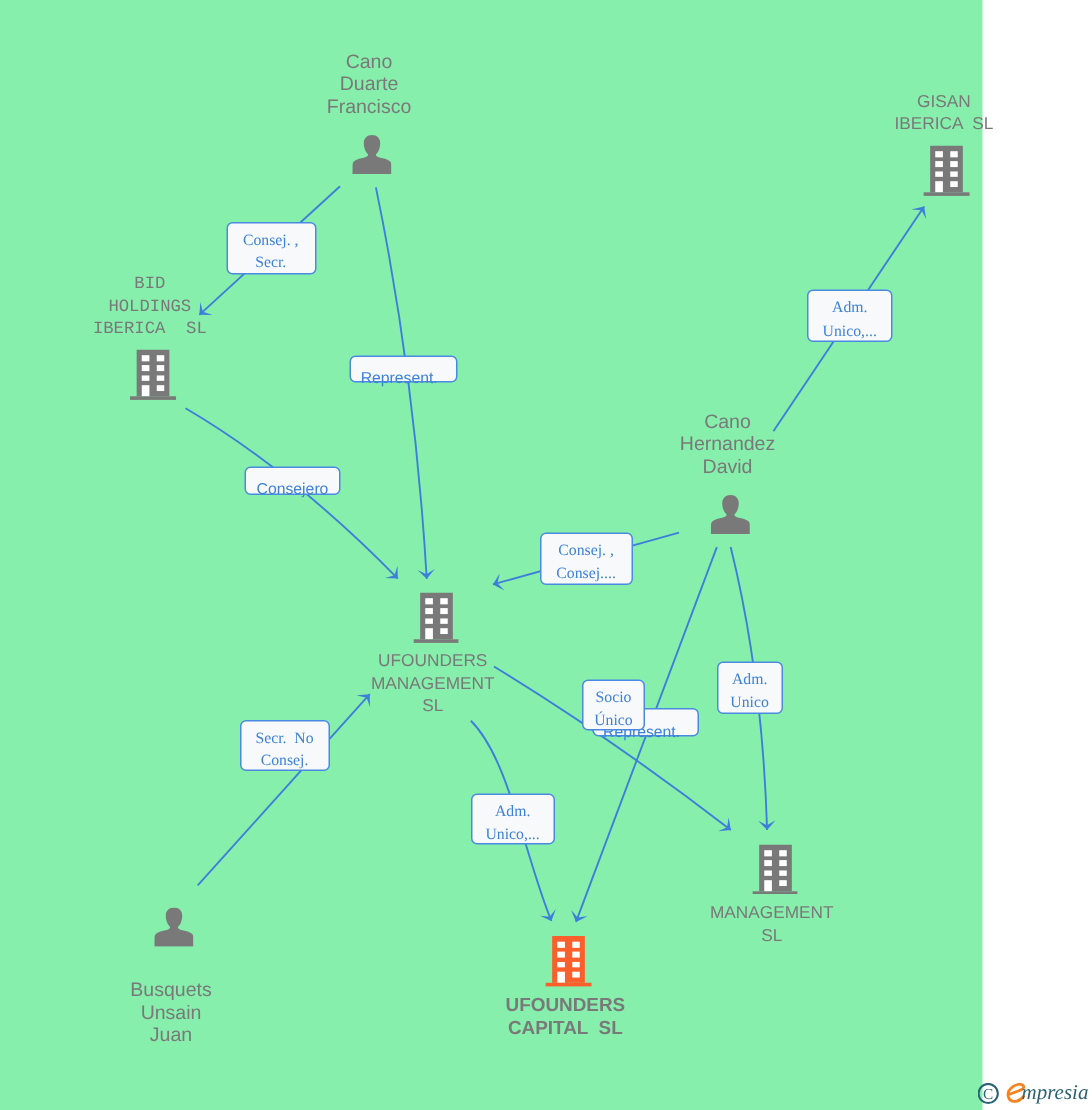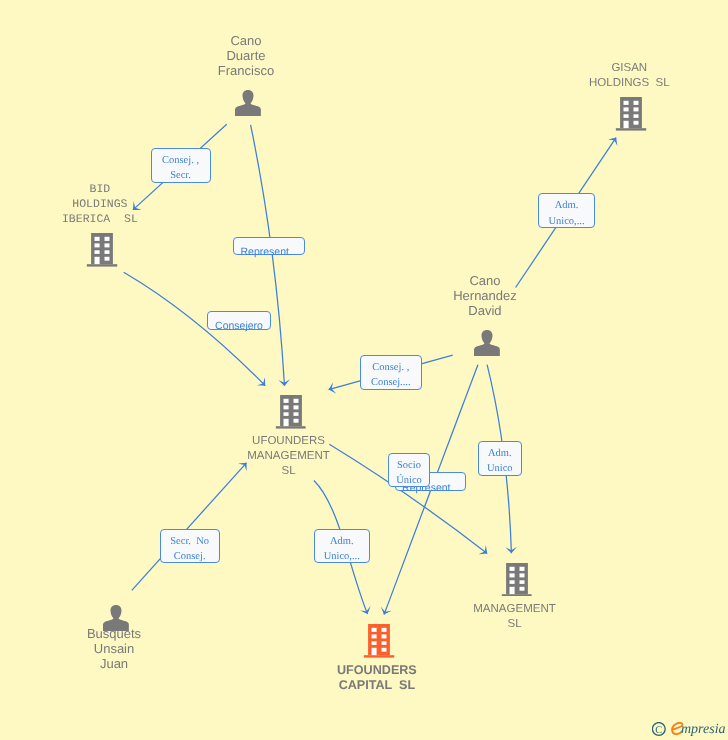--- a/index.html
+++ b/index.html
@@ -1,20 +1,20 @@
 <!DOCTYPE html>
 <html><head>
 <meta charset="utf-8">
 <style>
   html,body{margin:0;padding:0;background:#ffffff;}
   body{width:728px;height:740px;overflow:hidden;
        font-family:"Liberation Sans",sans-serif;
        -webkit-font-smoothing:antialiased;
        text-rendering:geometricPrecision;}
-  #stage{position:relative;width:728px;height:740px;background:#fef9c3;}
+  #stage{position:relative;width:655px;height:740px;background:#86efac;}
   #edges{position:absolute;left:0;top:0;}
   .node{position:absolute;width:0;height:0;}
   .node .icowrap{position:absolute;top:0;transform:translateX(-50%);}
   .node .ico{display:block;}
   .node .cap{position:absolute;display:block;color:#797979;white-space:pre;
              transform:translateX(calc(-50% - 2px));text-align:center;left:0;}
   .node.lp-bottom .cap{top:0;}
   .node.person .cap{font-size:13px;line-height:15px;}
   .node.company .cap{font-size:11.5px;line-height:15px;}
   .node.hl .cap{font-size:12.6px;line-height:15px;font-weight:bold;}
@@ -92,21 +92,21 @@
               <rect x="7.9" y="17.3" width="5.1" height="3.6"></rect>
               <rect x="7.9" y="23.8" width="5.1" height="7.3"></rect>
               <rect x="17.9" y="3.8" width="5" height="4.1"></rect>
               <rect x="17.9" y="10.4" width="5" height="4"></rect>
               <rect x="17.9" y="17.3" width="5" height="3.6"></rect>
               <rect x="17.9" y="23.8" width="5" height="3.9"></rect>
             </g>
           </svg>
         </div>
         <span class="cap" style="bottom: 6.4px;">GISAN
-HOLDINGS  SL</span>
+IBERICA  SL</span>
       </div>
       <div class="node person lp-top" style="left: 487px; top: 330px;">
         <div class="icowrap">
           <svg class="ico" width="26.3" height="26.1" viewBox="0 0 26.3 26.1">
             <path fill="#797979" d="M13.15 0 C16.4 0 18.65 2.2 18.65 5.5 C18.65 8.3 17.6 11.1 16.3 12.4 C15.75 12.95 15.6 13.3 15.95 13.8 C16.55 14.7 18.1 15.0 20.2 15.5 C22.45 16.05 23.95 16.6 24.85 17.35 C25.75 18.1 26.1 18.8 26.2 20.05 L26.3 26.1 L0 26.1 L0.1 20.05 C0.2 18.8 0.55 18.1 1.45 17.35 C2.35 16.6 3.85 16.05 6.1 15.5 C8.2 15.0 9.75 14.7 10.35 13.8 C10.7 13.3 10.55 12.95 10.0 12.4 C8.7 11.1 7.65 8.3 7.65 5.5 C7.65 2.2 9.9 0 13.15 0 Z"></path>
           </svg>
         </div>
         <span class="cap" style="bottom: 11.6px;">Cano
 Hernandez
 David</span>
@@ -131,21 +131,21 @@
         <span class="cap" style="top: 39.3px;">UFOUNDERS
 MANAGEMENT
 SL</span>
       </div>
       <div class="node person lp-bottom" style="left: 116px; top: 605px;">
         <div class="icowrap">
           <svg class="ico" width="26.3" height="26.1" viewBox="0 0 26.3 26.1">
             <path fill="#797979" d="M13.15 0 C16.4 0 18.65 2.2 18.65 5.5 C18.65 8.3 17.6 11.1 16.3 12.4 C15.75 12.95 15.6 13.3 15.95 13.8 C16.55 14.7 18.1 15.0 20.2 15.5 C22.45 16.05 23.95 16.6 24.85 17.35 C25.75 18.1 26.1 18.8 26.2 20.05 L26.3 26.1 L0 26.1 L0.1 20.05 C0.2 18.8 0.55 18.1 1.45 17.35 C2.35 16.6 3.85 16.05 6.1 15.5 C8.2 15.0 9.75 14.7 10.35 13.8 C10.7 13.3 10.55 12.95 10.0 12.4 C8.7 11.1 7.65 8.3 7.65 5.5 C7.65 2.2 9.9 0 13.15 0 Z"></path>
           </svg>
         </div>
-        <span class="cap" style="top: 21px;">Busquets
+        <span class="cap" style="top: 47px;">Busquets
 Unsain
 Juan</span>
       </div>
       <div class="node company hl lp-bottom" style="left: 378.9px; top: 624.3px;">
         <div class="icowrap">
           <svg class="ico" width="30.8" height="33.6" viewBox="0 0 30.8 33.6">
             <rect x="4.5" y="0" width="21.8" height="31.2" fill="#fa5f2c"></rect>
             <rect x="0" y="31.2" width="30.8" height="2.4" fill="#fa5f2c"></rect>
             <g fill="#ffffff">
               <rect x="7.9" y="3.8" width="5.1" height="4.1"></rect>
@@ -180,31 +180,31 @@
           </svg>
         </div>
         <span class="cap" style="top: 39.4px;">MANAGEMENT
 SL</span>
       </div>
     </div>
   <div id="elabels">
       <div class="elabel multiline" style="left: 150.5px; top: 148px; width: 60px; height: 34.5px;">Consej. ,
 Secr.</div>
       <div class="elabel" style="left: 233px; top: 237px; width: 71.5px; height: 17.8px; padding-right: 5.2px;">Represent.</div>
-      <div class="elabel" style="left: 163px; top: 311px; width: 64px; height: 19px; margin-left: 44px;">Consejero</div>
+      <div class="elabel" style="left: 163px; top: 311px; width: 64px; height: 19px;">Consejero</div>
       <div class="elabel multiline" style="left: 538px; top: 193px; width: 57px; height: 35px;">Adm.
 Unico,...</div>
       <div class="elabel multiline" style="left: 360px; top: 355px; width: 61.5px; height: 34.5px;">Consej. ,
 Consej....</div>
       <div class="elabel" style="left: 394.7px; top: 472.3px; width: 71.3px; height: 19px; padding-right: 5.2px;">Represent.</div>
       <div class="elabel multiline" style="left: 478px; top: 441px; width: 43.5px; height: 34.5px;">Adm.
 Unico</div>
       <div class="elabel multiline" style="left: 387.6px; top: 453px; width: 42.8px; height: 34.3px;">Socio
 Único</div>
-      <div class="elabel multiline" style="left: 159.7px; top: 529px; width: 60px; height: 34px;">Secr.  No
+      <div class="elabel multiline" style="left: 159.7px; top: 480px; width: 60px; height: 34px;">Secr.  No
 Consej.</div>
       <div class="elabel multiline" style="left: 313.5px; top: 529px; width: 56.5px; height: 34px;">Adm.
 Unico,...</div>
     </div>
   <svg id="logo" width="80" height="24" viewBox="0 0 80 24">
       <g>
         <circle cx="6.8" cy="7.0" r="6.4" fill="none" stroke="#2b6374" stroke-width="1.35"></circle>
         <text x="6.75" y="10.7" text-anchor="middle" font-family="Liberation Serif,serif" font-size="10.2" fill="#2b6374">C</text>
       </g>
       <path fill="none" stroke="#f5821f" stroke-width="1.85" stroke-linecap="round" d="M21.2 7.4 C23.8 6.5 27.6 5.2 29.4 4.2 C30.7 3.4 30.8 1.9 29.7 1.3 C28.1 0.5 25.2 1.0 23.1 2.6 C20.7 4.3 19.7 6.9 20.2 9.1 C20.8 11.3 22.8 12.5 25.2 12.2 C27.4 11.9 29.2 10.5 30.4 8.9"></path>

